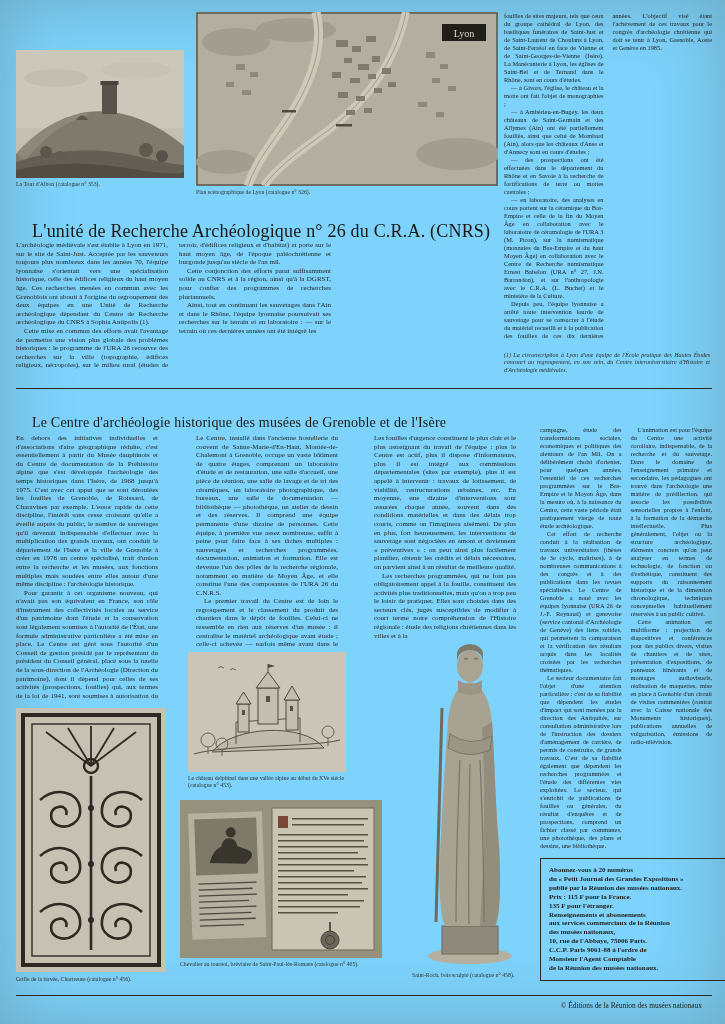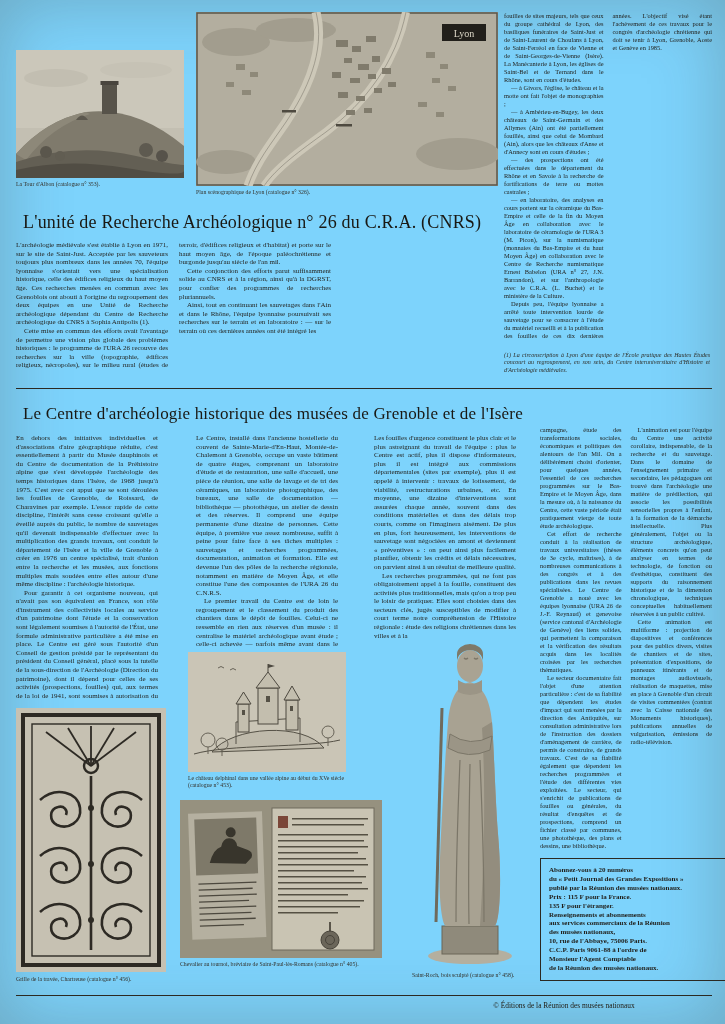--- a/index.html
+++ b/index.html
@@ -1,22 +1,22 @@
 <!DOCTYPE html>
 <html><head>
 <meta charset="utf-8">
 <style>
   html,body{margin:0;padding:0}
   body{width:725px;height:1024px;background:#8f8b7f;font-family:"Liberation Serif","DejaVu Serif",serif}
   #page{position:relative;width:725px;height:1024px;background:#7dd3fc;color:#211f1a;overflow:hidden;
         box-shadow:inset 0 0 70px rgba(60,54,38,.28)}
   .abs{position:absolute}
-  h1,h2{margin:7px;font-weight:400;color:#191813}
+  h1,h2{margin:16px;font-weight:400;color:#191813}
   h1{font-size:18px;line-height:21px;letter-spacing:.2px}
-  h2{font-size:17px;line-height:20px;letter-spacing:.2px}
+  h2{font-size:14px;line-height:20px;letter-spacing:.2px}
   .body7{font-size:7px;line-height:8.6px;text-align:justify}
   .body7 p{margin:0}
   .body7 p+p{text-indent:8px}
   .tiny{font-size:6.4px;line-height:8px;text-align:justify}
   .tiny p{margin:0}
   .tiny p+p{text-indent:7px}
   .cols3{column-count:3;column-gap:11px;column-fill:auto;height:136px;overflow:hidden}
   .colpair{column-count:2;column-gap:9px;column-fill:auto;overflow:hidden}
   .cap{font-size:5.8px;line-height:6.9px;color:#34312a}
   .rule{background:#2b2922;height:1px}
@@ -294,15 +294,15 @@
 Renseignements et abonnements
 aux services commerciaux de la Réunion
 des musées nationaux,
 10, rue de l'Abbaye, 75006 Paris.
 C.C.P. Paris 9061-88 à l'ordre de
 Monsieur l'Agent Comptable
 de la Réunion des musées nationaux.</div>
   </div>
 
   <div class="abs rule" style="left:16px;top:995px;width:696px"></div>
-  <div class="abs footer" style="left:408px;top:1001px;width:312px;text-align:center">© Éditions de la Réunion des musées nationaux</div>
+  <div class="abs footer" style="left:390px;top:1001px;width:312px;text-align:right">© Éditions de la Réunion des musées nationaux</div>
 
 </div>
 
 </body></html>

